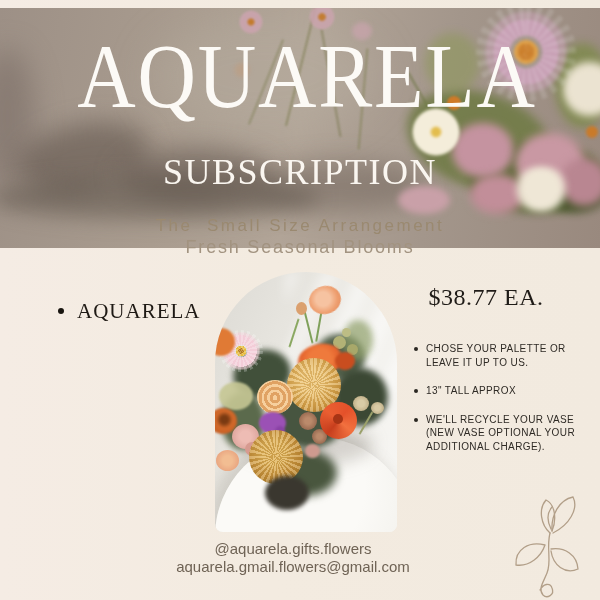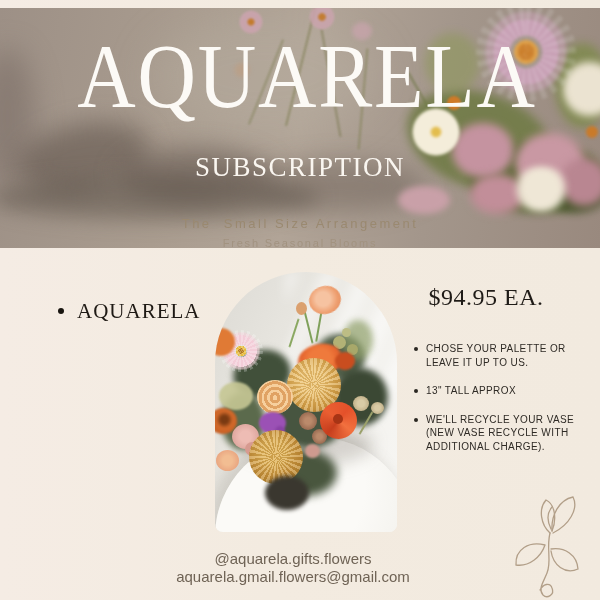--- a/index.html
+++ b/index.html
@@ -11,26 +11,26 @@
     background:linear-gradient(100deg,#9d9086 0%,#a99c8f 30%,#b1a497 50%,#a3968b 72%,#99897e 100%);}
   .hero div{position:absolute;border-radius:50%;}
   .hero .st{border-radius:2px;}
   .hero-text{position:absolute;left:0;top:0;width:600px;height:197px;z-index:5;}
   .brand{position:absolute;left:0;right:0;top:22px;text-align:center;line-height:1;
     font-family:"Liberation Serif","DejaVu Serif",serif;font-size:92px;font-weight:400;
     color:#fcfaf6;letter-spacing:2px;transform:translateX(7px) scaleX(.88);}
   .sub1{position:absolute;left:0;right:0;top:112px;text-align:center;line-height:1;
     font-family:"Liberation Serif","DejaVu Serif",serif;font-size:28px;color:#faf6f0;letter-spacing:4px;padding-left:4px;}
   .sub2{position:absolute;left:0;right:0;top:146px;text-align:center;line-height:1;
-    font-family:"Liberation Serif","DejaVu Serif",serif;font-size:27px;color:#faf6f0;letter-spacing:1.5px;}
+    font-family:"Liberation Serif","DejaVu Serif",serif;font-size:36px;color:#faf6f0;letter-spacing:1.5px;}
   
   .heading{position:absolute;left:0;right:0;top:216px;text-align:center;white-space:pre;
-    font-size:13px;letter-spacing:2.5px;color:#9a8970;}
+    font-size:17px;letter-spacing:2.5px;color:#9a8970;}
   .subheading{position:absolute;left:0;right:0;top:237px;text-align:center;
-    font-size:11px;letter-spacing:1.8px;color:#a29380;}
+    font-size:18px;letter-spacing:1.8px;color:#a29380;}
   
   .freq{position:absolute;left:58px;top:298px;margin:0;padding:0;list-style:none;}
   .freq li{display:flex;align-items:center;gap:13px;height:26px;}
   .freq .dot{width:6px;height:6px;border-radius:50%;background:#18140f;flex:0 0 auto;}
   .freq .lbl{font-family:"Liberation Serif","DejaVu Serif",serif;font-size:21px;
     letter-spacing:1px;color:#1e1914;}
   
   .arch{position:absolute;left:215px;top:272px;width:182px;height:260px;overflow:hidden;
     border-radius:91px 91px 8px 8px;
     background:linear-gradient(115deg,#dcdad4 0%,#e8e6e0 35%,#f3f2ee 60%,#f7f6f3 100%);}
@@ -38,21 +38,21 @@
   .arch .st{border-radius:2px;}
   
   .price{position:absolute;left:400px;top:284px;width:172px;text-align:center;
     font-family:"Liberation Serif","DejaVu Serif",serif;font-size:24px;letter-spacing:.5px;color:#1f1b17;}
   .details{position:absolute;left:402px;top:330px;width:180px;margin:12px;padding:0;list-style:none;}
   .details li{display:flex;gap:8px;margin-bottom:15px;}
   .details .dot{width:4px;height:4px;border-radius:50%;background:#2b2722;flex:0 0 auto;margin-top:5px;}
   .details .txt{font-size:10px;line-height:13.5px;letter-spacing:.4px;color:#2e2a25;}
   
   .contact{position:absolute;left:143px;top:540px;width:300px;text-align:center;
-    font-size:15px;line-height:18px;color:#6f6355;margin-top:10px;}
+    font-size:15px;line-height:18px;color:#6f6355;}
   
   .lineart{position:absolute;left:505px;top:487px;}
 </style>
 </head>
 <body>
 
 <div class="frame">
 
   <div class="hero">
 
@@ -152,33 +152,33 @@
     <div style="left:105px;top:130px;width:37px;height:37px;filter:blur(.6px);background:conic-gradient(from 40deg,#e4512a,#f2713f,#c73e1d,#ea5f32,#e4512a);"></div>
     <div style="left:118px;top:142px;width:10px;height:10px;background:#a73415;filter:blur(.5px);"></div>
     <div style="left:138px;top:124px;width:16px;height:15px;filter:blur(.5px);background:radial-gradient(circle,#d9cba6 30%,#b7a67e 90%);"></div>
     <div style="left:156px;top:130px;width:13px;height:12px;filter:blur(.5px);background:radial-gradient(circle,#d9cba6 30%,#b7a67e 90%);"></div>
     <div class="st" style="left:150px;top:138px;width:2px;height:26px;background:#9aa06a;filter:blur(.6px);transform:rotate(30deg);"></div>
     <div style="left:34px;top:158px;width:54px;height:54px;filter:blur(.4px);background:repeating-conic-gradient(rgba(255,248,230,.25) 0 7deg,rgba(120,80,20,.2) 7deg 14deg),radial-gradient(circle at 45% 42%,#e0b258 0 28%,#c8923c 58%,#a5761f 90%,#8d6318 100%);"></div>
     <div style="left:50px;top:204px;width:44px;height:34px;background:#3a372f;filter:blur(2px);"></div>
     <div style="left:90px;top:172px;width:15px;height:14px;background:#cf9a8f;filter:blur(.8px);"></div>
   </div>
 
-  <div class="price">$94.95 EA.</div>
+  <div class="price">$38.77 EA.</div>
   <ul class="details">
     <li>
         <span class="dot"></span>
         <span class="txt">CHOSE YOUR PALETTE OR LEAVE IT UP TO US.</span>
       </li>
     <li>
         <span class="dot"></span>
         <span class="txt">13" TALL APPROX</span>
       </li>
     <li>
         <span class="dot"></span>
-        <span class="txt">WE'LL RECYCLE YOUR VASE (NEW VASE RECYCLE WITH ADDITIONAL CHARGE).</span>
+        <span class="txt">WE'LL RECYCLE YOUR VASE (NEW VASE OPTIONAL YOUR ADDITIONAL CHARGE).</span>
       </li>
   </ul>
 
   <div class="contact">
     <div>@aquarela.gifts.flowers</div>
     <div>aquarela.gmail.flowers@gmail.com</div>
   </div>
 
   <svg class="lineart" width="86" height="113" viewBox="0 0 86 113" fill="none">
     <g stroke="#a7927a" stroke-width="1.3" stroke-linecap="round" fill="none" opacity="0.85">

